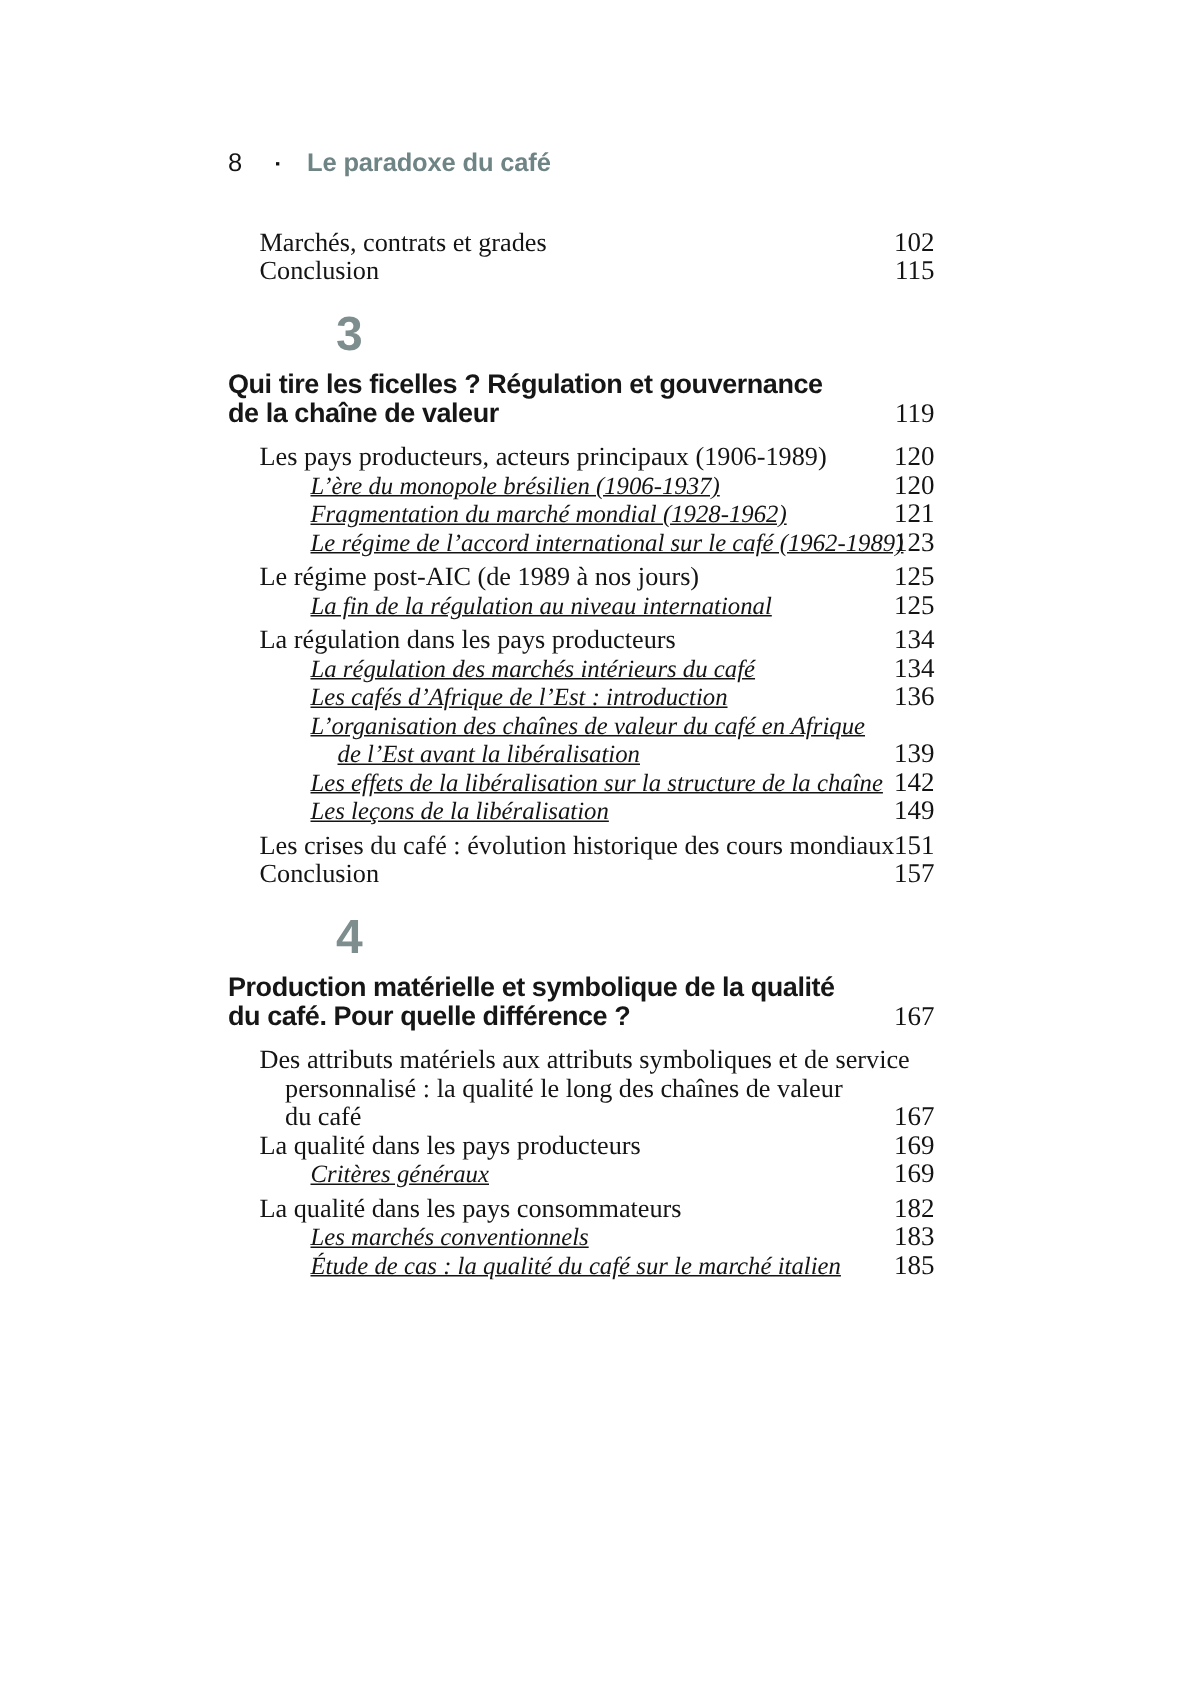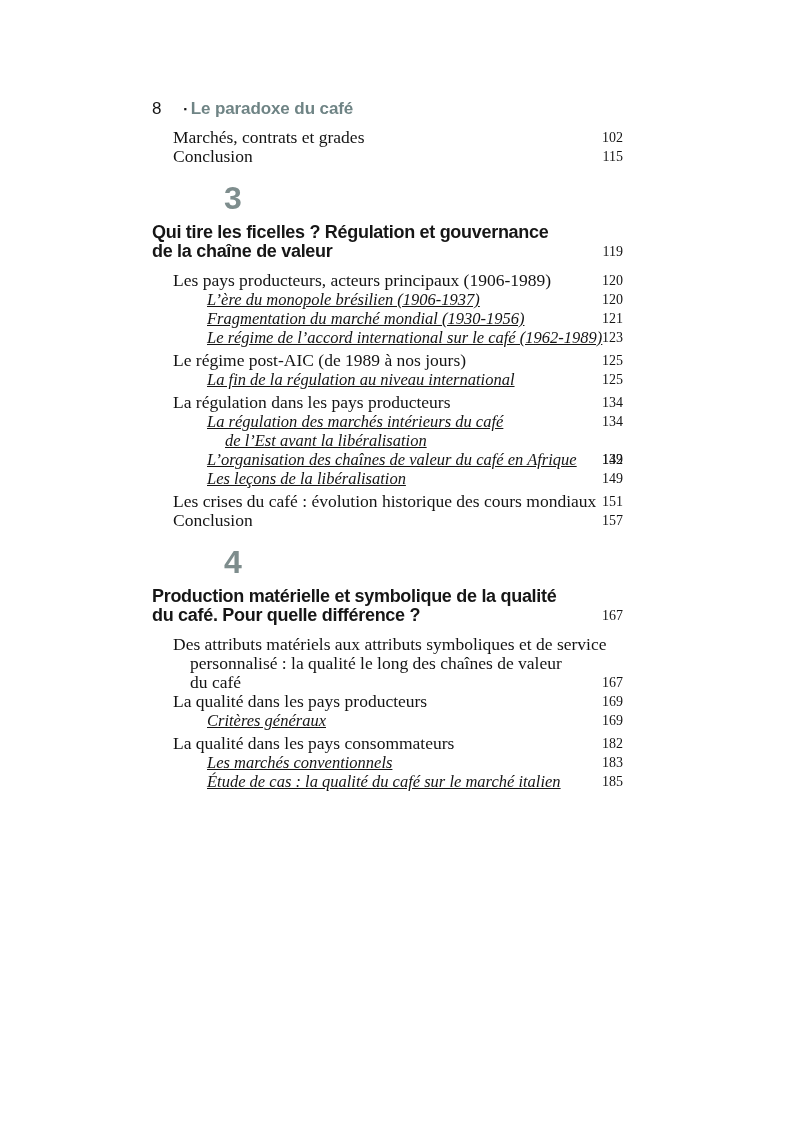--- a/index.html
+++ b/index.html
@@ -19,28 +19,28 @@
   .header {
     position: absolute; left: 152px; top: 99px;
     display: flex; align-items: center;
     font-family: "Liberation Sans", sans-serif;
     font-size: 17px; line-height: 20px;
     color: var(--text, #141414);
   }
   .header .pg-num { font-weight: 400; }
   .header .bullet { font-size: 9px; margin-left: 22px; color: #111; }
   .header .book-title {
-    font-weight: bold; margin-left: 4px;
+    font-weight: bold; margin-left: 18px;
     letter-spacing: -0.1px;
     color: var(--accent, #6f8485);
   }
 
   
   .toc {
-    position: absolute; left: 152px; top: 128px;
+    position: absolute; left: 152px; top: 152px;
     width: 471px;
   }
 
   
   .chapter { margin-top: 15px; margin-bottom: 10px; }
   .ch-num {
     margin-left: 72px;
     font-family: "Liberation Sans", sans-serif;
     font-weight: bold; font-size: 32px; line-height: 34px;
     color: var(--chnum, #7e8d8d);
@@ -65,21 +65,21 @@
   .entry.l2 { font-size: 16.5px; font-style: italic; text-decoration: underline; }
   .entry.l2 .entry-line.first { padding-left: 55px; }
   .entry.l2 .entry-line.cont  { padding-left: 73px; }
   .entry.l2 + .entry.l1 { margin-top: 4px; }
 
   
   .pagenum {
     position: absolute; right: 0; bottom: 0;
     font-family: "Liberation Serif", serif;
     font-style: normal; font-weight: normal;
-    font-size: 14px; line-height: 19px;
+    font-size: 18px; line-height: 19px;
     letter-spacing: 0;
     color: var(--text, #141414);
   }
 </style>
 </head>
 <body>
 
 <div class="page">
 
   <div class="header">
@@ -124,21 +124,21 @@
 
   <div class="entry l2">
     <div>
           <div class="entry-line first">L’ère du monopole brésilien (1906-1937)</div>
         </div>
     <span class="pagenum">120</span>
   </div>
 
   <div class="entry l2">
     <div>
-          <div class="entry-line first">Fragmentation du marché mondial (1930-1956)</div>
+          <div class="entry-line first">Fragmentation du marché mondial (1928-1962)</div>
         </div>
     <span class="pagenum">121</span>
   </div>
 
   <div class="entry l2">
     <div>
           <div class="entry-line first">Le régime de l’accord international sur le café (1962-1989)</div>
         </div>
     <span class="pagenum">123</span>
   </div>
@@ -165,31 +165,38 @@
     <span class="pagenum">134</span>
   </div>
 
   <div class="entry l2">
     <div>
           <div class="entry-line first">La régulation des marchés intérieurs du café</div>
         </div>
     <span class="pagenum">134</span>
   </div>
 
-
-  <div class="entry l2">
-    <div>
+  <div class="entry l2">
+    <div>
+          <div class="entry-line first">Les cafés d’Afrique de l’Est : introduction</div>
+        </div>
+    <span class="pagenum">136</span>
+  </div>
+
+  <div class="entry l2">
+    <div>
+          <div class="entry-line first">L’organisation des chaînes de valeur du café en Afrique</div>
           <div class="entry-line cont">de l’Est avant la libéralisation</div>
-          <div class="entry-line first">L’organisation des chaînes de valeur du café en Afrique</div>
         </div>
     <span class="pagenum">139</span>
   </div>
 
   <div class="entry l2">
     <div>
+          <div class="entry-line first">Les effets de la libéralisation sur la structure de la chaîne</div>
         </div>
     <span class="pagenum">142</span>
   </div>
 
   <div class="entry l2">
     <div>
           <div class="entry-line first">Les leçons de la libéralisation</div>
         </div>
     <span class="pagenum">149</span>
   </div>

